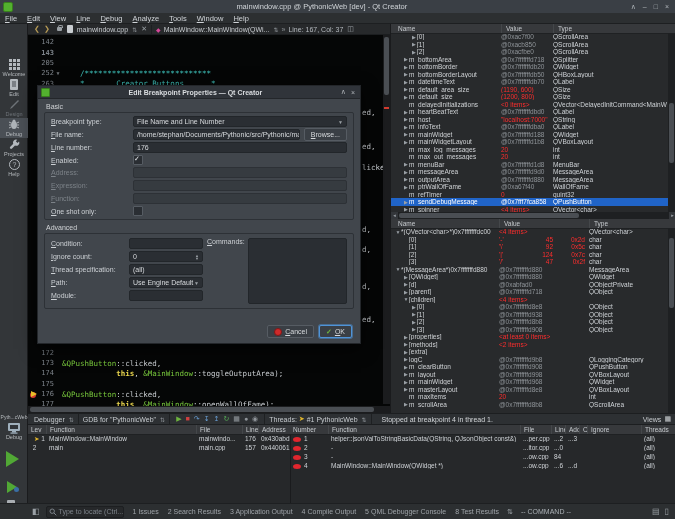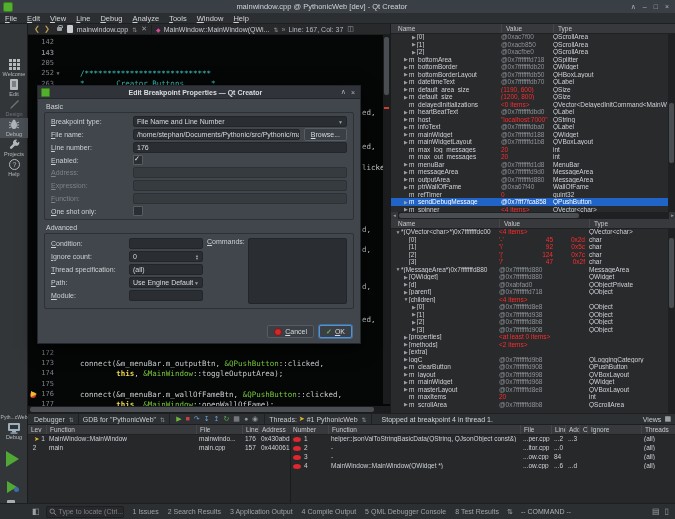--- a/index.html
+++ b/index.html
@@ -295,24 +295,24 @@
   </div>
 
   <div id="editor" class="abs">
     <div id="code-lines">
         <div class="cline" style="top: 2px;"><span class="gut">142</span><span class="fold"></span></div>
         <div class="cline" style="top: 12.35px; font-weight: bold;"><span class="gut">143</span><span class="fold"></span></div>
         <div class="cline" style="top: 22.7px;"><span class="gut">205</span><span class="fold"></span></div>
         <div class="cline" style="top: 33.05px;"><span class="gut">252</span><span class="fold">▼</span><span class="c-comment">    /****************************</span></div>
         <div class="cline" style="top: 43.4px;"><span class="gut">263</span><span class="fold"></span><span class="c-comment">    *       Creator Buttons      *</span></div>
         <div class="cline" style="top: 312.5px;"><span class="gut">172</span><span class="fold"></span></div>
-        <div class="cline" style="top: 322.85px;"><span class="gut">173</span><span class="fold"></span><span class="c-plain">    connect(&amp;m_menuBar.m_outputBtn, </span><span class="c-type">&amp;QPushButton</span><span class="c-plain">::clicked,</span></div>
+        <div class="cline" style="top: 322.85px;"><span class="gut">173</span><span class="fold"></span><span class="c-type">&amp;QPushButton</span><span class="c-plain">::clicked,</span></div>
         <div class="cline" style="top: 333.2px;"><span class="gut">174</span><span class="fold"></span><span class="c-plain">            </span><span class="c-keyword">this</span><span class="c-plain">, </span><span class="c-type">&amp;MainWindow</span><span class="c-plain">::toggleOutputArea);</span></div>
         <div class="cline" style="top: 343.55px;"><span class="gut">175</span><span class="fold"></span></div>
-        <div class="cline" style="top: 353.9px;"><span class="bpmark"><span class="dot"></span><span class="arr"></span></span><span class="gut">176</span><span class="fold"></span><span class="c-plain">    connect(&amp;m_menuBar.m_wallOfFameBtn, </span><span class="c-type">&amp;QPushButton</span><span class="c-plain">::clicked,</span></div>
+        <div class="cline" style="top: 353.9px;"><span class="bpmark"><span class="dot"></span><span class="arr"></span></span><span class="gut">176</span><span class="fold"></span><span class="c-type">&amp;QPushButton</span><span class="c-plain">::clicked,</span></div>
         <div class="cline" style="top: 364.25px;"><span class="gut">177</span><span class="fold"></span><span class="c-plain">            </span><span class="c-keyword">this</span><span class="c-plain">, </span><span class="c-type">&amp;MainWindow</span><span class="c-plain">::openWallOfFame);</span></div>
       </div>
     <div id="frags">
         <span class="frag" style="left: 334px; top: 73px;">ed,</span>
         <span class="frag" style="left: 334px; top: 107px;">ed,</span>
         <span class="frag" style="left: 334px; top: 128px;">licke</span>
         <span class="frag" style="left: 334px; top: 190px;">d,</span>
         <span class="frag" style="left: 334px; top: 210px;">d,</span>
         <span class="frag" style="left: 334px; top: 247px;">d,</span>
         <span class="frag" style="left: 334px; top: 280px;">ed,</span>

